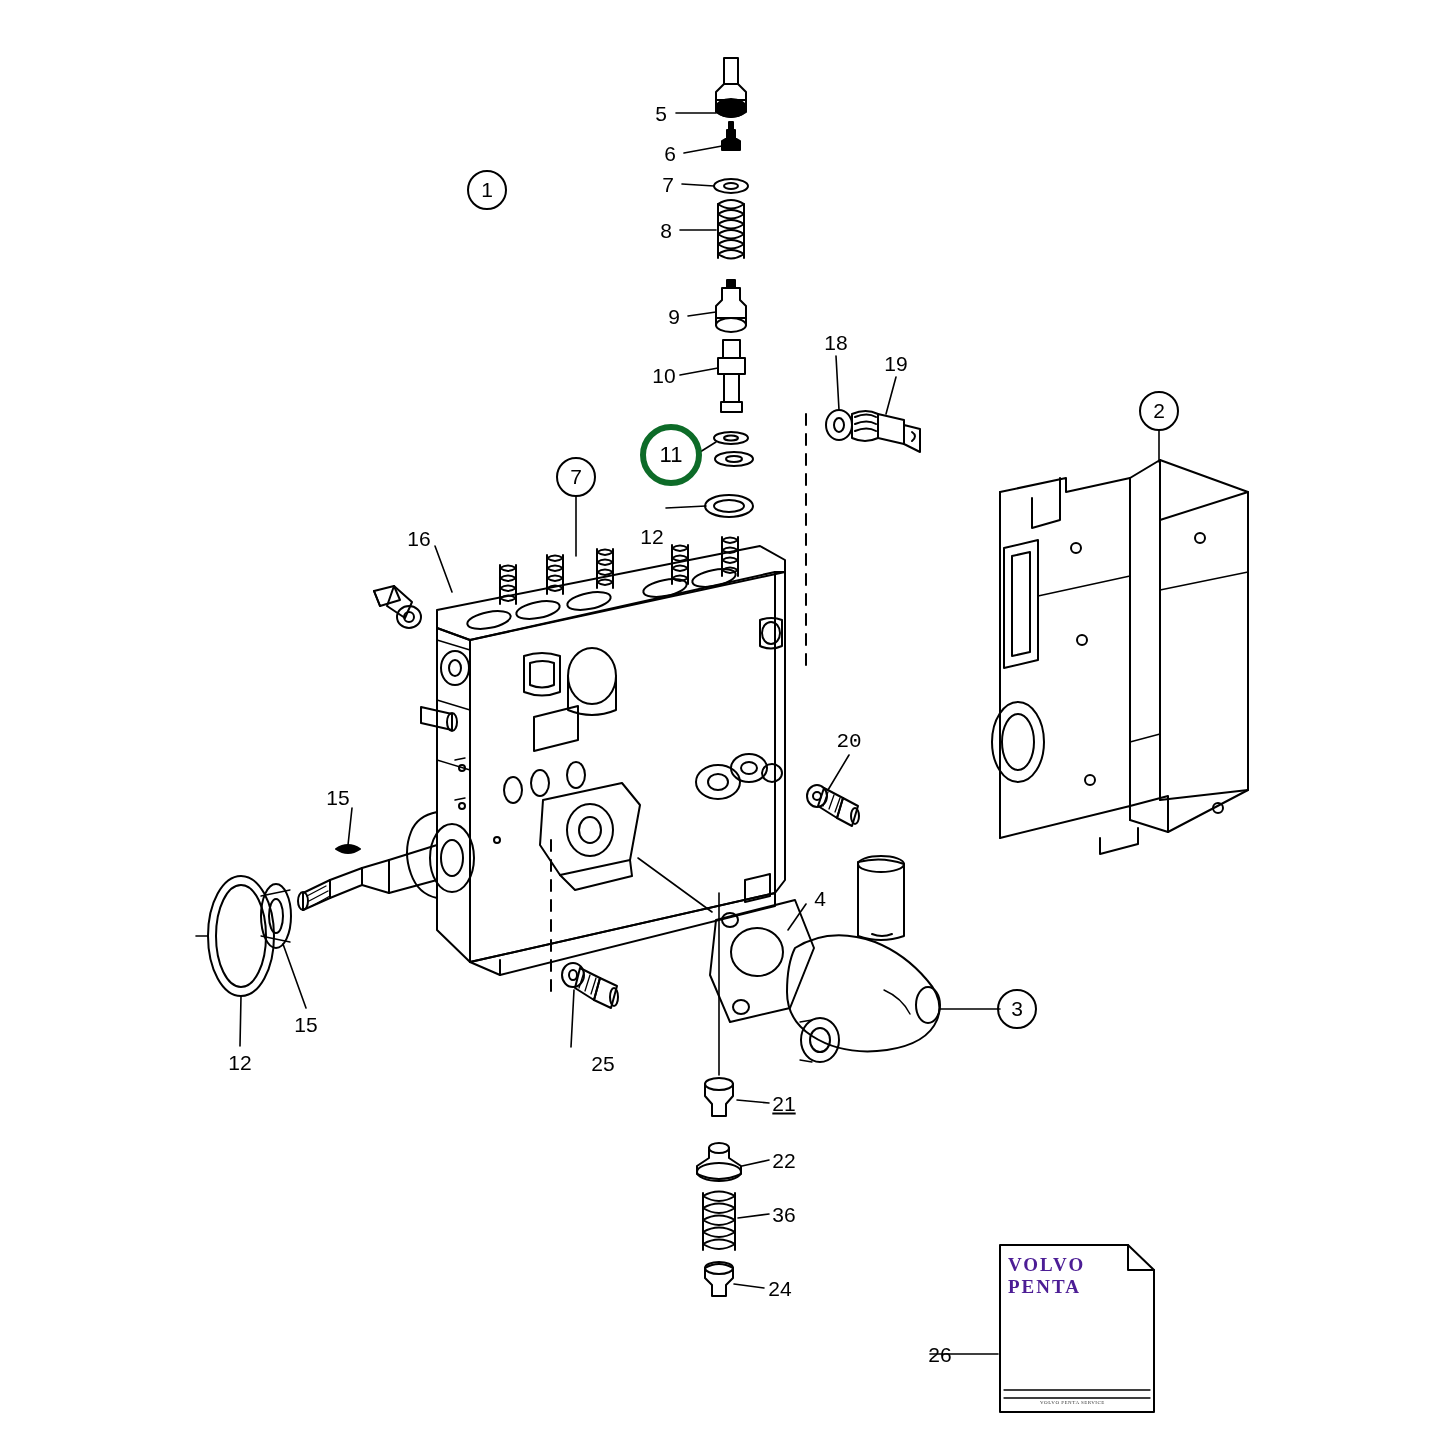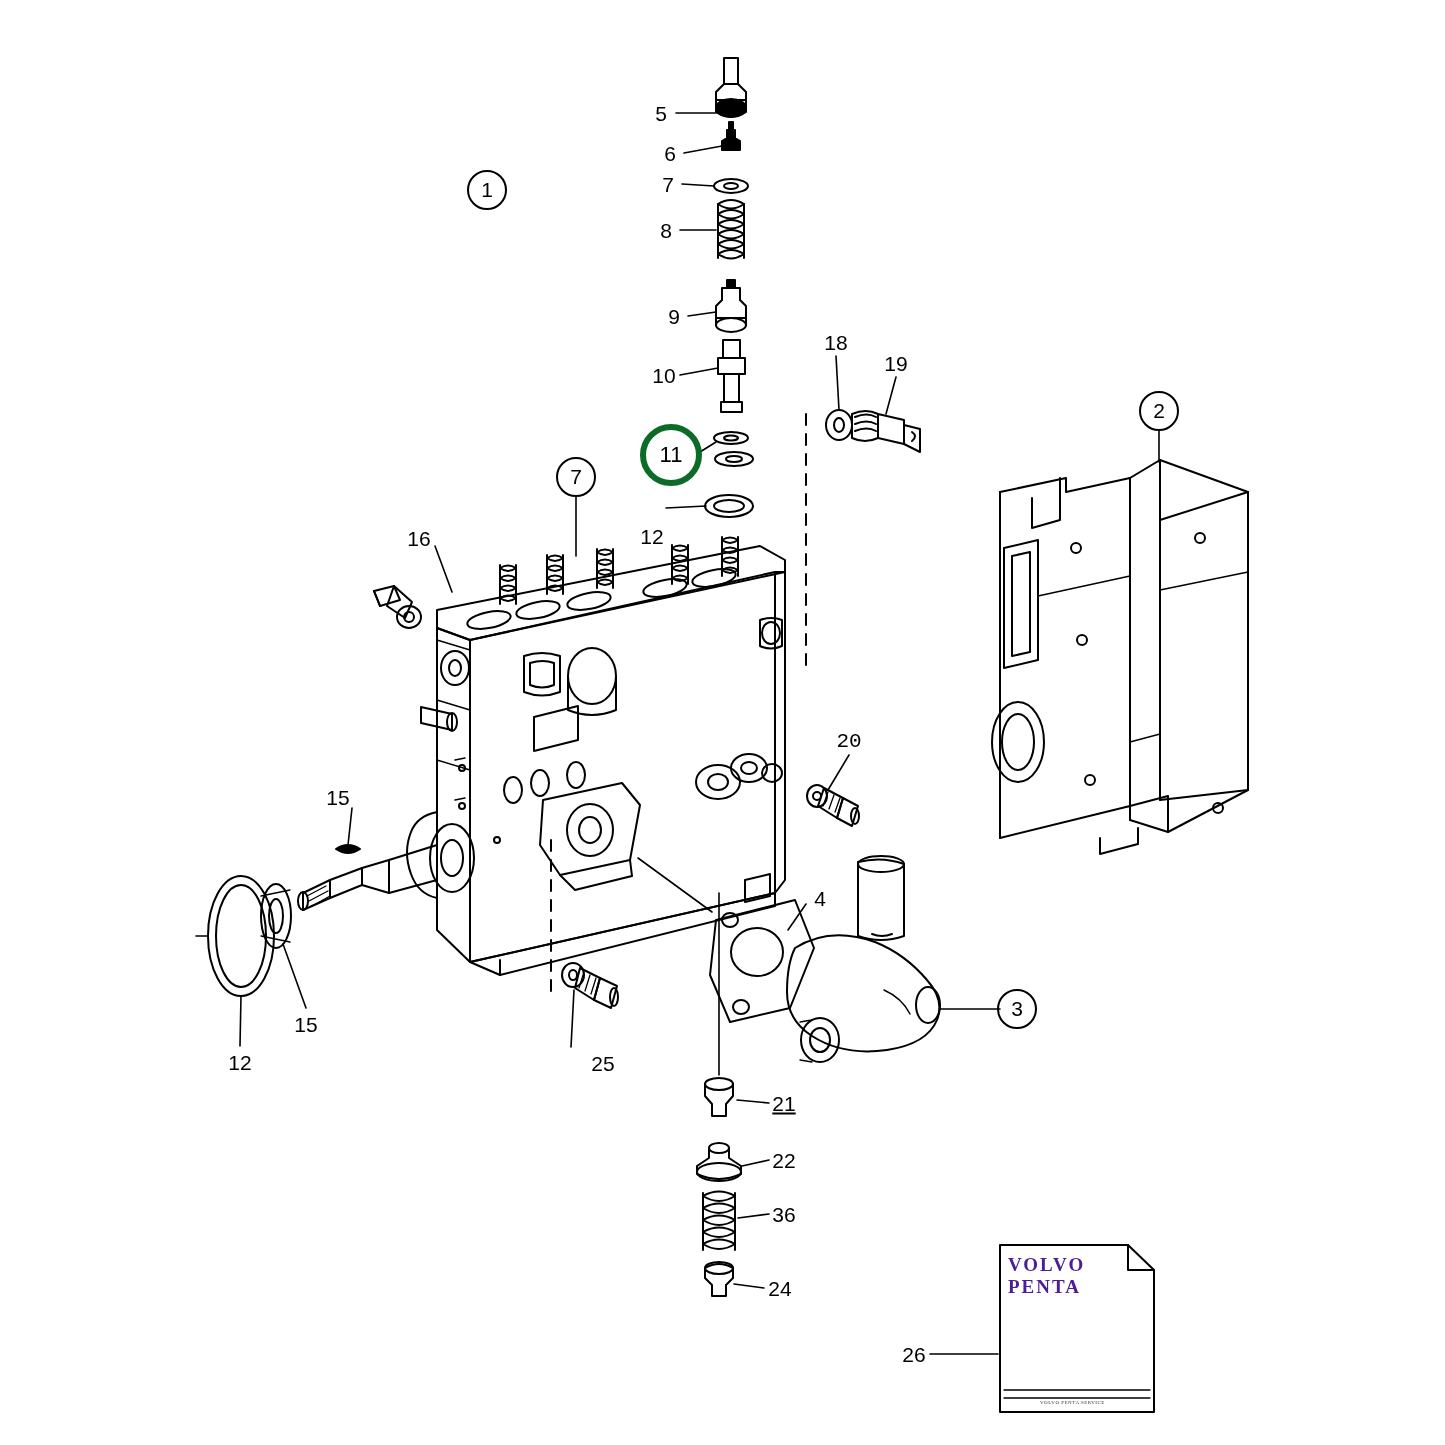--- a/index.html
+++ b/index.html
@@ -405,19 +405,19 @@
   <div class="callout" style="left:784px; top:1103px;text-decoration:underline;">21</div>
 
   <div class="callout" style="left:784px; top:1160px;">22</div>
 
   <div class="callout" style="left:784px; top:1214px;">36</div>
 
   <div class="callout" style="left:780px; top:1288px;">24</div>
 
   <div class="callout" style="left:571px; top:1063px;margin-left:32px;">25</div>
 
-  <div class="callout" style="left:914px; top:1354px;">26</div>
+  <div class="callout" style="left:940px; top:1354px;">26</div>
 
   <div class="brandbox" style="left:1008px; top:1254px;">VOLVO</div>
   <div class="brandbox" style="left:1008px; top:1276px;">PENTA</div>
   <div class="brandtiny" style="left:1040px; top:1400px;">VOLVO PENTA  SERVICE</div>
 
 </div>
 
 </body></html>

